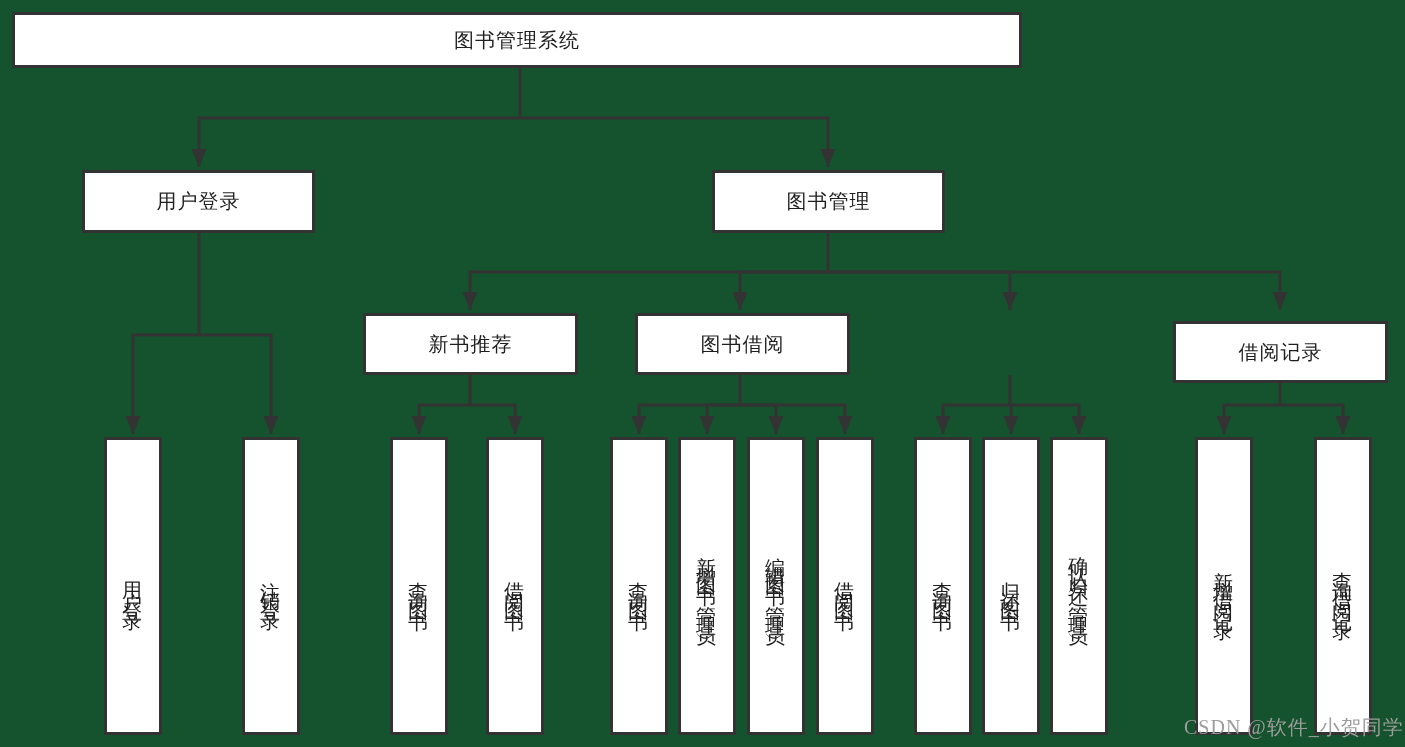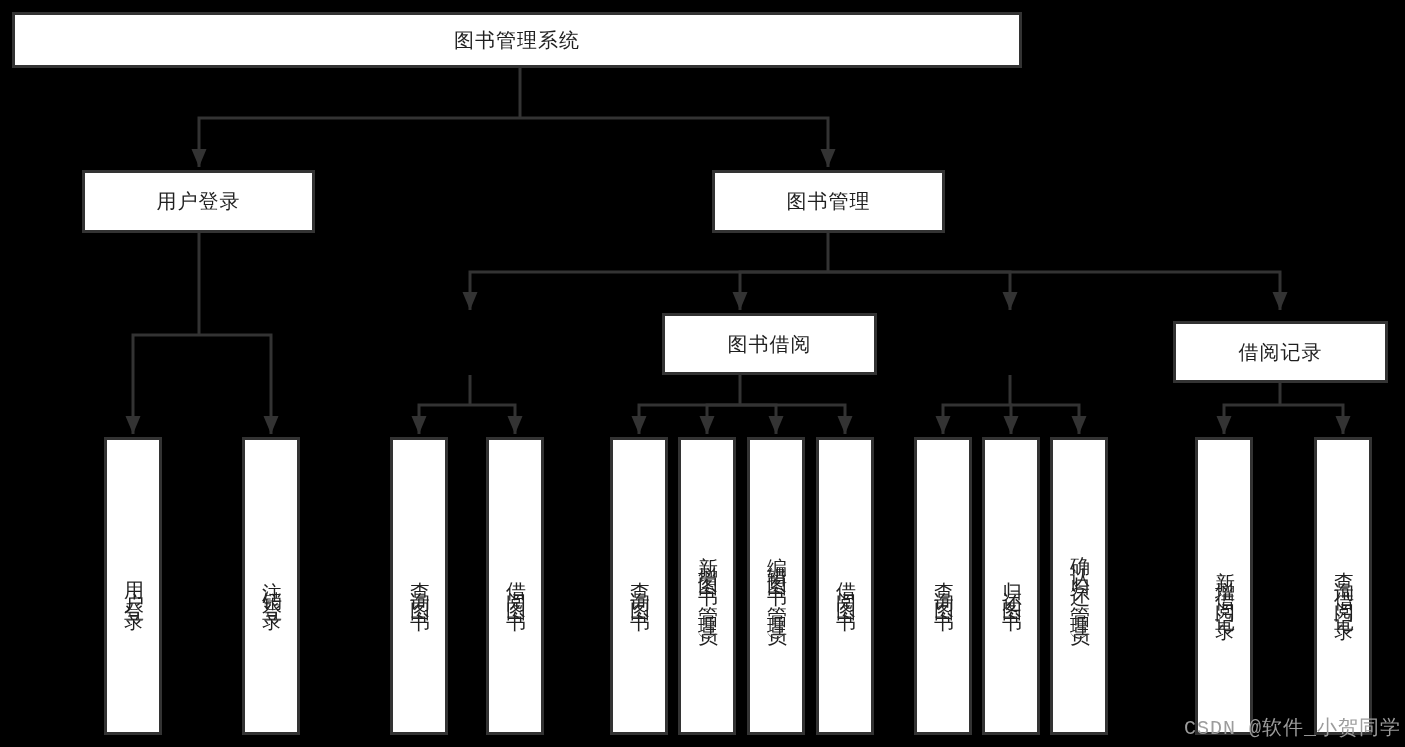--- a/index.html
+++ b/index.html
@@ -1,21 +1,21 @@
 <!DOCTYPE html>
 <html><head>
 <meta charset="utf-8">
 <style>
   html, body { margin: 0; padding: 0; background: #ffffff; }
   .canvas {
     position: relative;
     width: 1405px;
     height: 747px;
-    background: #000000;
-    font-family: Liberation Mono, monospace;
+    background: #14532d;
+    font-family: Liberation Serif, serif;
     overflow: hidden;
   }
   svg.connectors {
     position: absolute;
     left: 0; top: 0;
     width: 1405px; height: 747px;
     z-index: 1;
   }
   .node {
     position: absolute;
@@ -36,21 +36,21 @@
     text-orientation: mixed;
     letter-spacing: 10px;
     font-size: 20px;
     white-space: normal;
   }
   .root-box   { left: 12px;  top: 12px;  width: 1010px; height: 56px; }
   .l2-a       { left: 82px;  top: 170px; width: 233px;  height: 63px; }
   .l2-b       { left: 712px; top: 170px; width: 233px;  height: 63px; text-align: center; }
   .l3         { top: 313px;  height: 62px; width: 215px; }
   .l3-0 { left: 363px; }
-  .l3-1 { left: 662px; }
+  .l3-1 { left: 635px; }
   .l3-2 { left: 903px; }
   .l3-3 { left: 1173px; margin-top: 8px; }
   .leaf { top: 437px; height: 298px; width: 58px; }
   .leaf-0  { left: 104px; }
   .leaf-1  { left: 242px; }
   .leaf-2  { left: 390px; }
   .leaf-3  { left: 486px; }
   .leaf-4  { left: 610px; }
   .leaf-5  { left: 678px; }
   .leaf-6  { left: 747px; }
@@ -132,20 +132,21 @@
         <path d="M1280 405 L1343 405 L1343 434" marker-end="url(#arrow)"></path>
       </g>
     </g>
   </svg>
 
   <div class="node root-box">图书管理系统</div>
 
   <div class="node l2-a">用户登录</div>
   <div class="node l2-b">图书管理</div>
 
+  <div class="node l3 l3-0">新书推荐</div>
   <div class="node l3 l3-1">图书借阅</div>
   <div class="node l3 l3-3">借阅记录</div>
 
   <div class="node leaf leaf-0">用户登录</div>
   <div class="node leaf leaf-1">注销登录</div>
 
   <div class="node leaf leaf-2">查询图书</div>
   <div class="node leaf leaf-3">借阅图书</div>
 
   <div class="node leaf leaf-4">查询图书</div>

